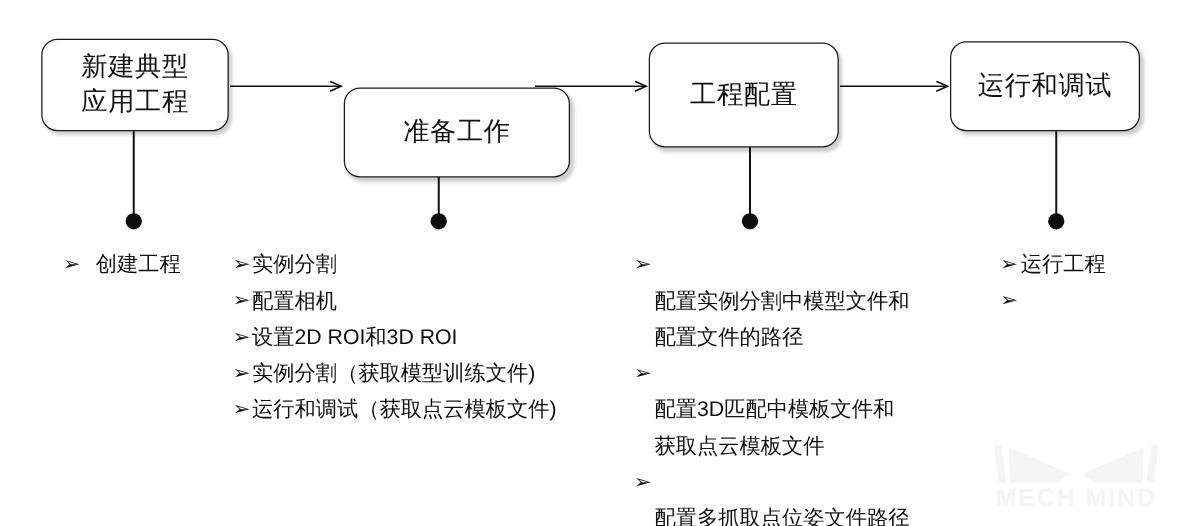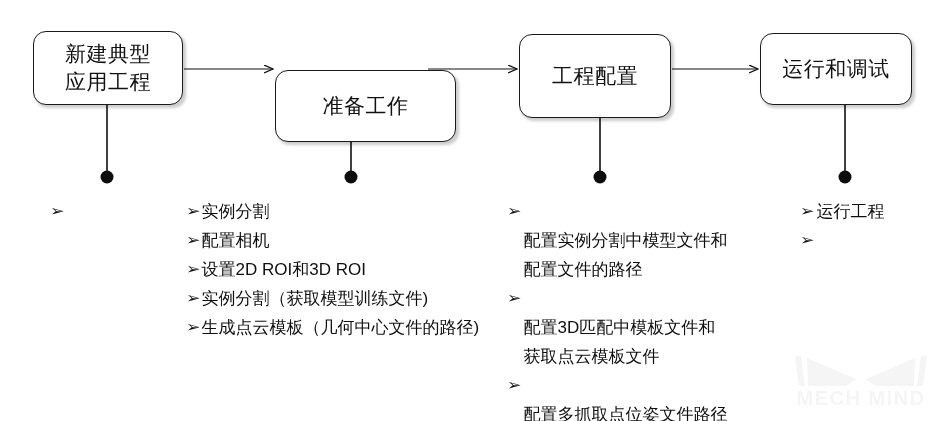--- a/index.html
+++ b/index.html
@@ -139,20 +139,21 @@
   <div id="box2" class="stage-box">
     <span class="stage-label">工程配置</span>
   </div>
   <div id="box3" class="stage-box">
     <span class="stage-label">运行和调试</span>
   </div>
 
   <div id="list0" class="bullet-list">
     <div class="bullet-item">
       <span class="bullet-glyph">➢</span>
+      <span class="bullet-text">创建工程</span>
     </div>
   </div>
 
   <div id="list1" class="bullet-list">
     <div class="bullet-item">
       <span class="bullet-glyph">➢</span>
       <span class="bullet-text">实例分割</span>
     </div>
     <div class="bullet-item">
       <span class="bullet-glyph">➢</span>
@@ -161,21 +162,21 @@
     <div class="bullet-item">
       <span class="bullet-glyph">➢</span>
       <span class="bullet-text">设置2D ROI和3D ROI</span>
     </div>
     <div class="bullet-item">
       <span class="bullet-glyph">➢</span>
       <span class="bullet-text">实例分割（获取模型训练文件)</span>
     </div>
     <div class="bullet-item">
       <span class="bullet-glyph">➢</span>
-      <span class="bullet-text">生成点云模板（几何中心文件的路径)</span>
+      <span class="bullet-text">运行和调试（获取点云模板文件)</span>
     </div>
   </div>
 
   <div id="list2" class="bullet-list">
     <div class="bullet-item">
       <span class="bullet-glyph">➢</span>
       <span class="bullet-text">配置实例分割中模型文件和
 配置文件的路径</span>
     </div>
     <div class="bullet-item">

